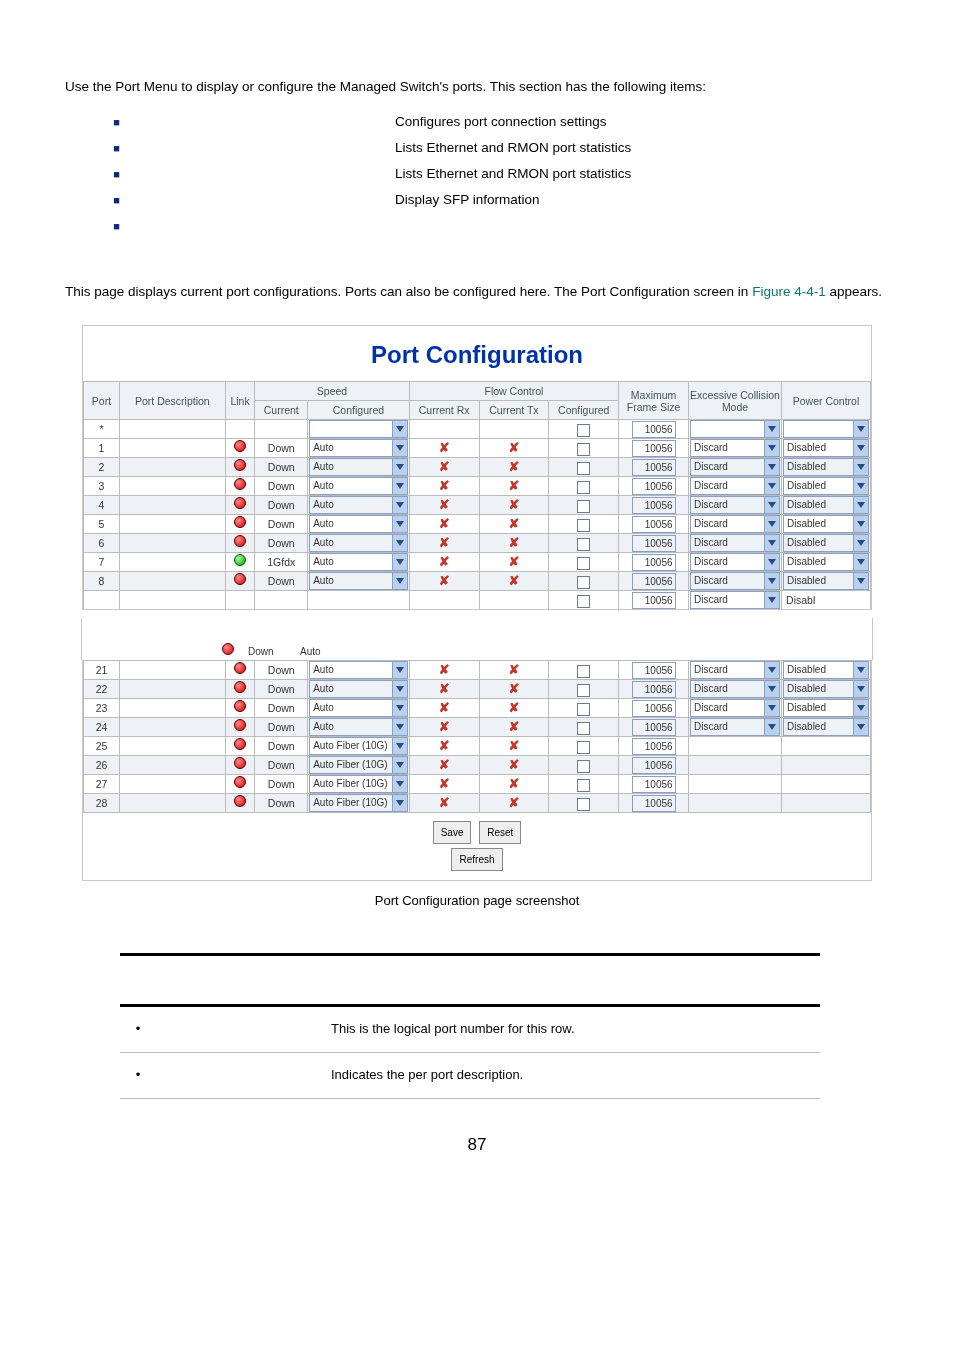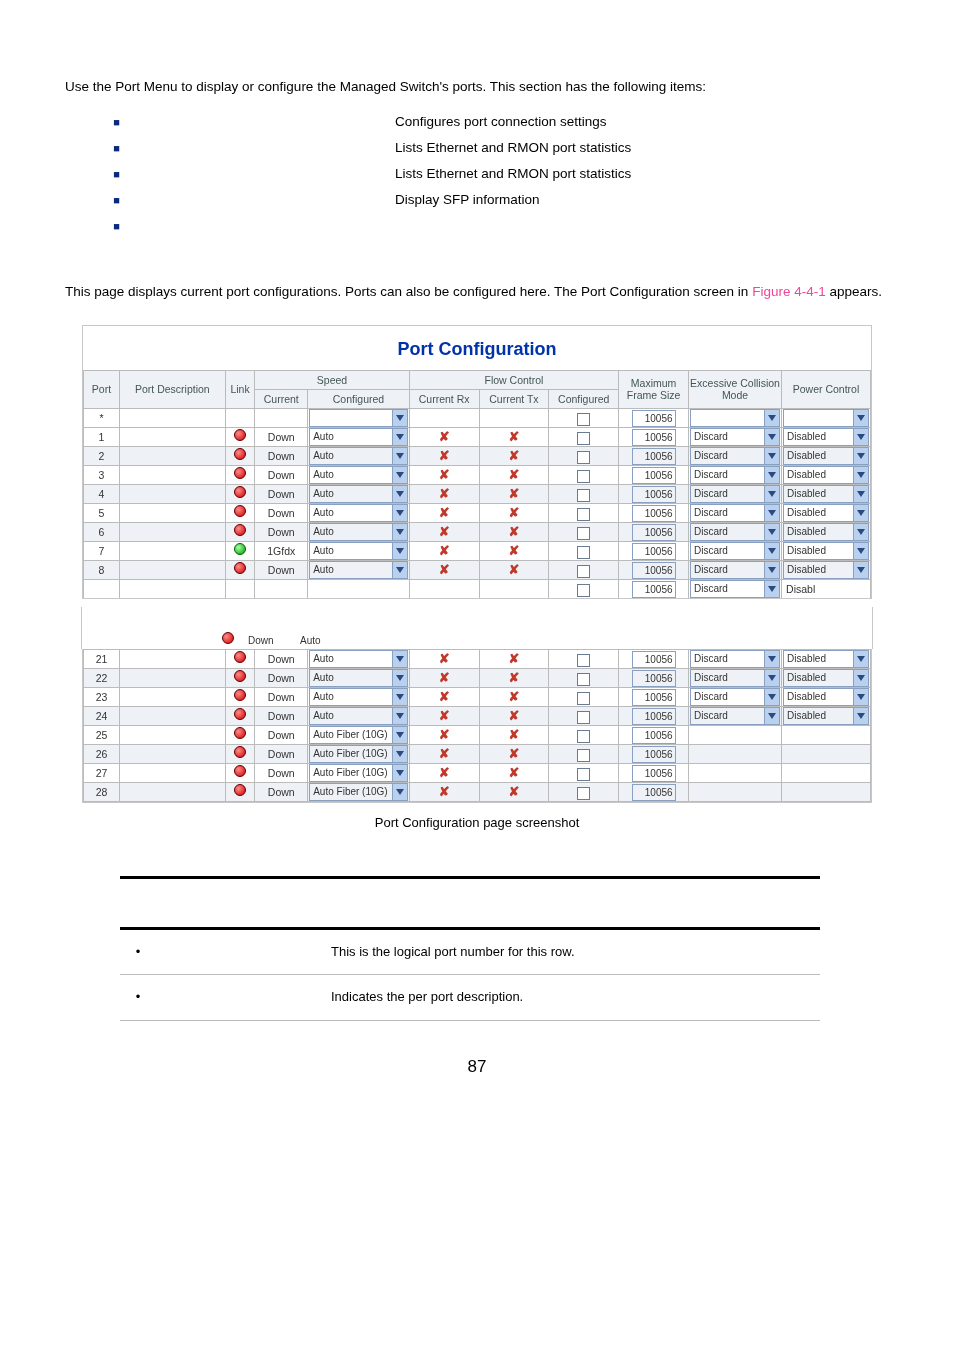--- a/index.html
+++ b/index.html
@@ -4,23 +4,23 @@
 <style>
   html,body{margin:0;padding:0;background:#fff;color:#000;font-family:Arial,Helvetica,sans-serif;font-size:13.5px}
   .page{width:954px;margin:0 auto;padding:60px 65px 30px 65px;box-sizing:border-box;line-height:1.9}
   .intro{margin-bottom:10px}
   .bullets{margin:0 0 40px 0}
   .bullets .row{display:flex;align-items:flex-start}
   .bullets .sq{width:55px;text-align:right;padding-right:10px;color:#0a2a7d;font-size:11px;line-height:26px}
   .bullets .pad{width:265px}
   .bullets .txt{flex:1;line-height:26px}
   .para{margin:0 0 20px 0}
-  .link{color:#ec4899}
+  .link{color:#0f766e}
   .shot{border:1px solid #c7c7c7;margin:0 auto 8px auto;background:#fff;box-sizing:border-box}
-  .shot .title{color:#0033aa;font-size:18px;font-weight:bold;text-align:center;padding:6px 0 4px 0}
+  .shot .title{color:#0033aa;font-size:24px;font-weight:bold;text-align:center;padding:6px 0 4px 0}
   .grid{border-collapse:collapse;width:100%;font-family:Verdana,Arial,sans-serif;font-size:10.5px;color:#333;table-layout:fixed}
   .grid th,.grid td{border:1px solid #bbb;text-align:center;padding:0;height:18px;line-height:18px;vertical-align:middle;overflow:hidden}
   .grid th{background:#eef2f7;font-weight:normal;color:#455}
   .grid td.first{background:#fff}
   .grid tr.alt td{background:#eef2f7}
   .grid tr.alt td.first{background:#eef2f7}
   .led{display:inline-block;width:10px;height:10px;border-radius:50%;border:1px solid #600}
   .led.red{background:radial-gradient(circle at 35% 35%,#ff8a8a,#cc0000)}
   .led.green{background:radial-gradient(circle at 35% 35%,#a5ffa5,#009900);border-color:#060}
   .sel{display:flex;align-items:stretch;height:16px;border:1px solid #8aa0c0;margin:0 1px}
@@ -765,20 +765,25 @@
             </td>
             <td><span class="x">✘</span></td>
             <td><span class="x">✘</span></td>
             <td><span class="cb"></span></td>
             <td><span class="num">10056</span></td>
             <td></td>
             <td></td>
           </tr>
         </tbody>
   </table>
+  <div class="btnrow">
+    <span class="btn">Save</span>
+    <span class="btn">Reset</span><br>
+    <span class="btn" style="margin-top:3px">Refresh</span>
+  </div>
 </div>
 
 <p class="caption"> Port Configuration page screenshot</p>
 
 
 <table class="ftable">
   <thead>
         <tr>
           <th class="obj"></th>
           <th></th>

